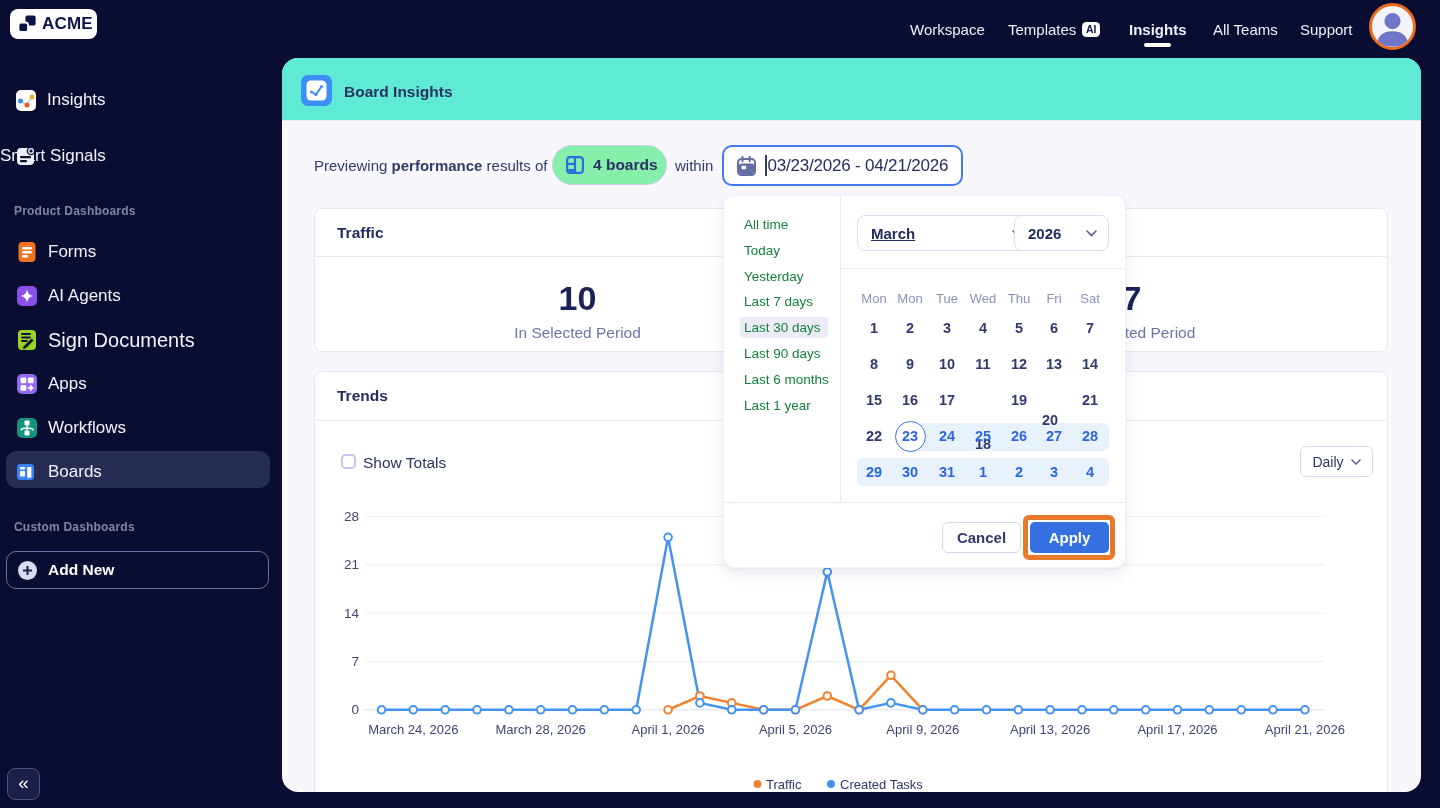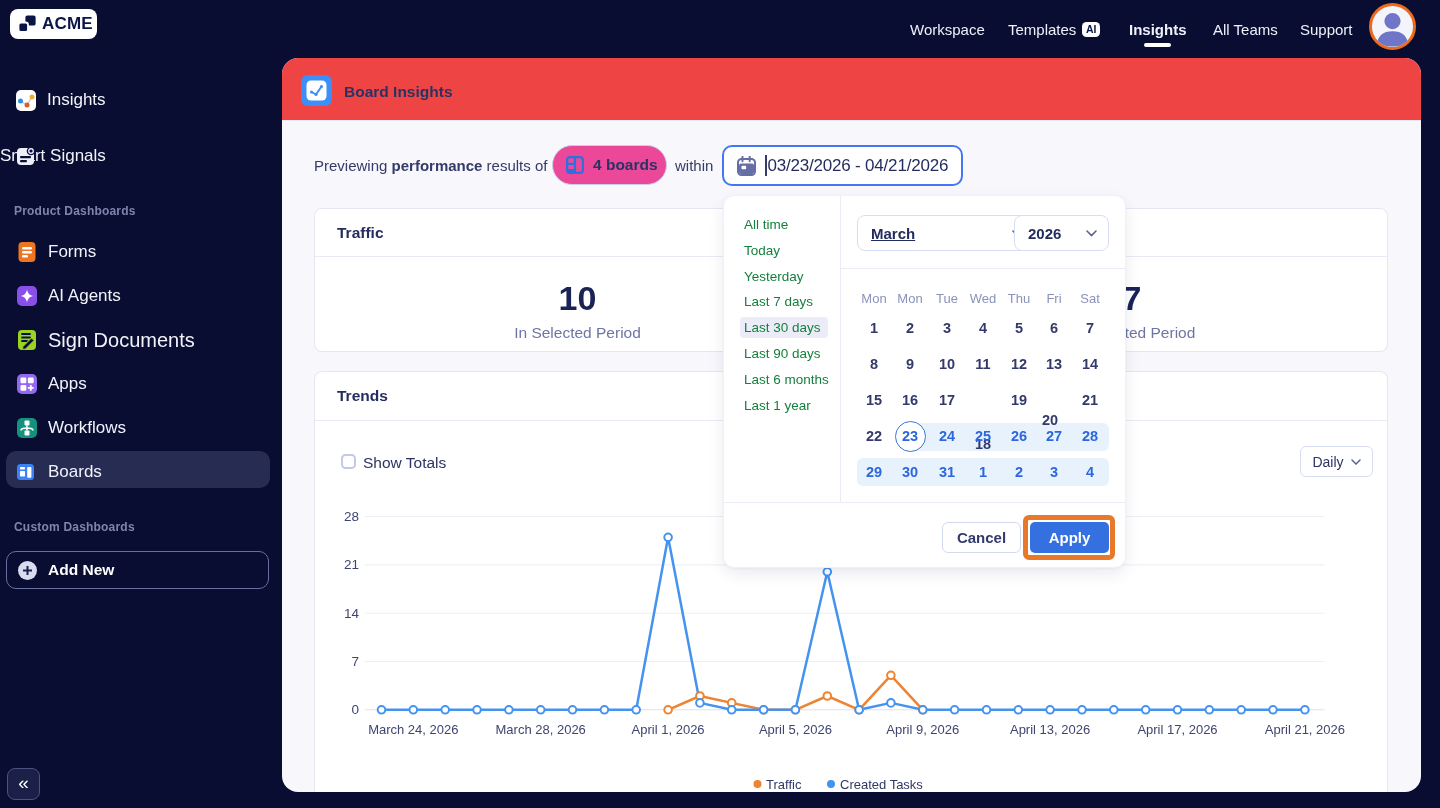--- a/index.html
+++ b/index.html
@@ -21,21 +21,21 @@
 .side-item .ic { position:absolute; }
 .side-label { left:14px; font-size:12px; font-weight:700; color:#7e85ad; letter-spacing:.2px; }
 #boards-hl { left:6px; top:451px; width:264px; height:37px; background:#262c52; border-radius:10px; }
 #addnew { left:6px; top:551px; width:263px; height:38px; border:1px solid #696f9e; border-radius:10px; display:flex; align-items:center; }
 #addnew .plus { width:19px; height:19px; border-radius:50%; background:#d9dbf1; margin-left:11px; display:flex; align-items:center; justify-content:center; }
 #addnew .txt { color:#fff; font-weight:700; font-size:15.5px; margin-left:11px; }
 #collapse { left:7px; top:768px; width:33px; height:32px; background:#1a2047; border:1px solid #4c5280; border-radius:8px; color:#fff; font-size:19px; display:flex; align-items:center; justify-content:center; padding-bottom:3px; }
 
 
 #content { left:282px; top:58px; width:1139px; height:734px; background:#f7f7fc; border-radius:16px; overflow:hidden; }
-#chead { left:0; top:0; width:1139px; height:63px; background:#ef4444; border-bottom:1px solid #e7e9f4; }
+#chead { left:0; top:0; width:1139px; height:63px; background:#5eead4; border-bottom:1px solid #e7e9f4; }
 #chead .ttl { position:absolute; left:62px; top:25px; font-size:15.5px; font-weight:700; color:#2b3262; }
 #prevrow { left:32px; top:99px; font-size:15px; color:#333b69; }
 .card { background:#fff; border:1px solid #e4e7f2; border-radius:8px; }
 .card-h { height:48px; border-bottom:1px solid #e8eaf5; display:flex; align-items:center; padding-left:22px; font-size:15.5px; font-weight:700; color:#252d5f; }
 .stat-num { font-size:34px; font-weight:700; color:#1b2356; text-align:center; }
 .stat-cap { font-size:15.5px; color:#6d75a5; text-align:center; }
 
 
 #popup { left:442px; top:138px; width:401px; height:371px; background:#fff; border-radius:10px; box-shadow:0 0 0 1px #f1f2f9, 0 6px 16px rgba(28,36,84,.1), 0 1px 3px rgba(28,36,84,.08); z-index:40; }
 .preset { position:absolute; left:20px; font-size:13.5px; color:#15803d; white-space:nowrap; }
@@ -45,21 +45,21 @@
 .dn { position:absolute; width:36px; text-align:center; font-size:14.5px; font-weight:700; color:#323a6c; }
 .dn.sel { color:#2d66dd; }
 .rangebg { position:absolute; background:#e7f2fd; height:28px; }
 #d23circ { position:absolute; width:31px; height:31px; border:1.5px solid #3b77dd; border-radius:50%; background:#fff; }
 #btn-cancel { left:218px; top:326px; width:79px; height:31px; border:1px solid #d4d9ee; border-radius:6px; background:#fff; font-size:15px; font-weight:700; color:#323a6c; display:flex; align-items:center; justify-content:center; }
 #ring { left:299px; top:319px; width:92px; height:45px; border:5px solid #e8782a; border-radius:6px; background:#fff; }
 #btn-apply { left:306px; top:326px; width:79px; height:31px; border-radius:5px; background:#3470df; color:#fff; font-size:15px; font-weight:700; display:flex; align-items:center; justify-content:center; }
 
 #dateinput { left:440px; top:87px; width:241px; height:41px; background:#fff; border:2px solid #4277f5; border-radius:10px; display:flex; align-items:center; z-index:41; }
 #dateinput .txt { font-size:17px; color:#252d5f; letter-spacing:-0.2px; }
-#boardsbtn { left:270px; top:87px; width:115px; height:40px; background:#ec4899; border:1px solid #c9d1ea; border-radius:20px; display:flex; align-items:center; }
+#boardsbtn { left:270px; top:87px; width:115px; height:40px; background:#86efac; border:1px solid #c9d1ea; border-radius:20px; display:flex; align-items:center; }
 #boardsbtn .txt { font-size:15.5px; font-weight:700; color:#2a3365; margin-left:9px; }
 #dailybtn { left:985px; top:74px; width:73px; height:31px; background:#fff; border:1px solid #d8dcf0; border-radius:6px; display:flex; align-items:center; justify-content:center; font-size:14px; color:#2c3362; z-index:5; }
 #showtot { left:26px; top:82px; width:15px; height:15px; border:2px solid #c3c9e8; border-radius:4.5px; background:#fff; }
 </style>
 </head>
 <body>
 
 <div id="logo" class="abs">
   <svg width="22" height="22" viewBox="0 0 22 22">
     <rect x="7.5" y="1.5" width="12" height="12" rx="2.8" fill="#0a1446" stroke="#fff" stroke-width="1.8"></rect>

